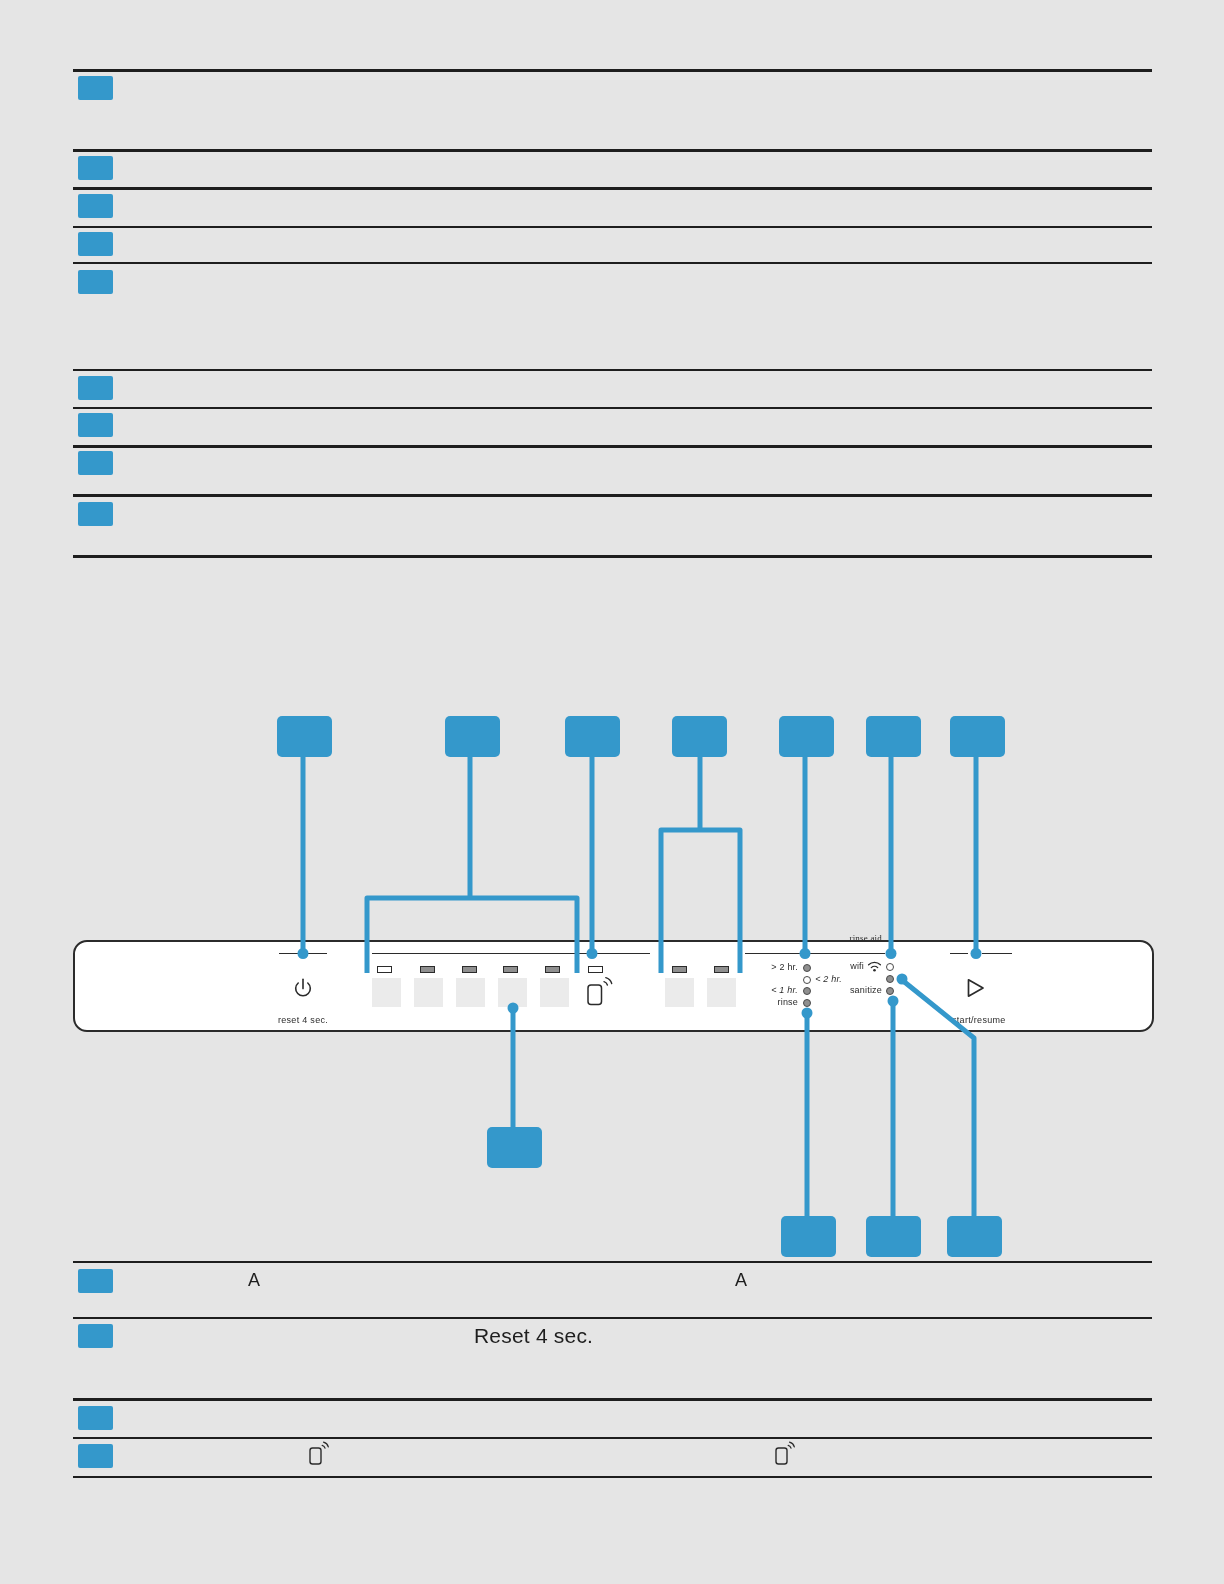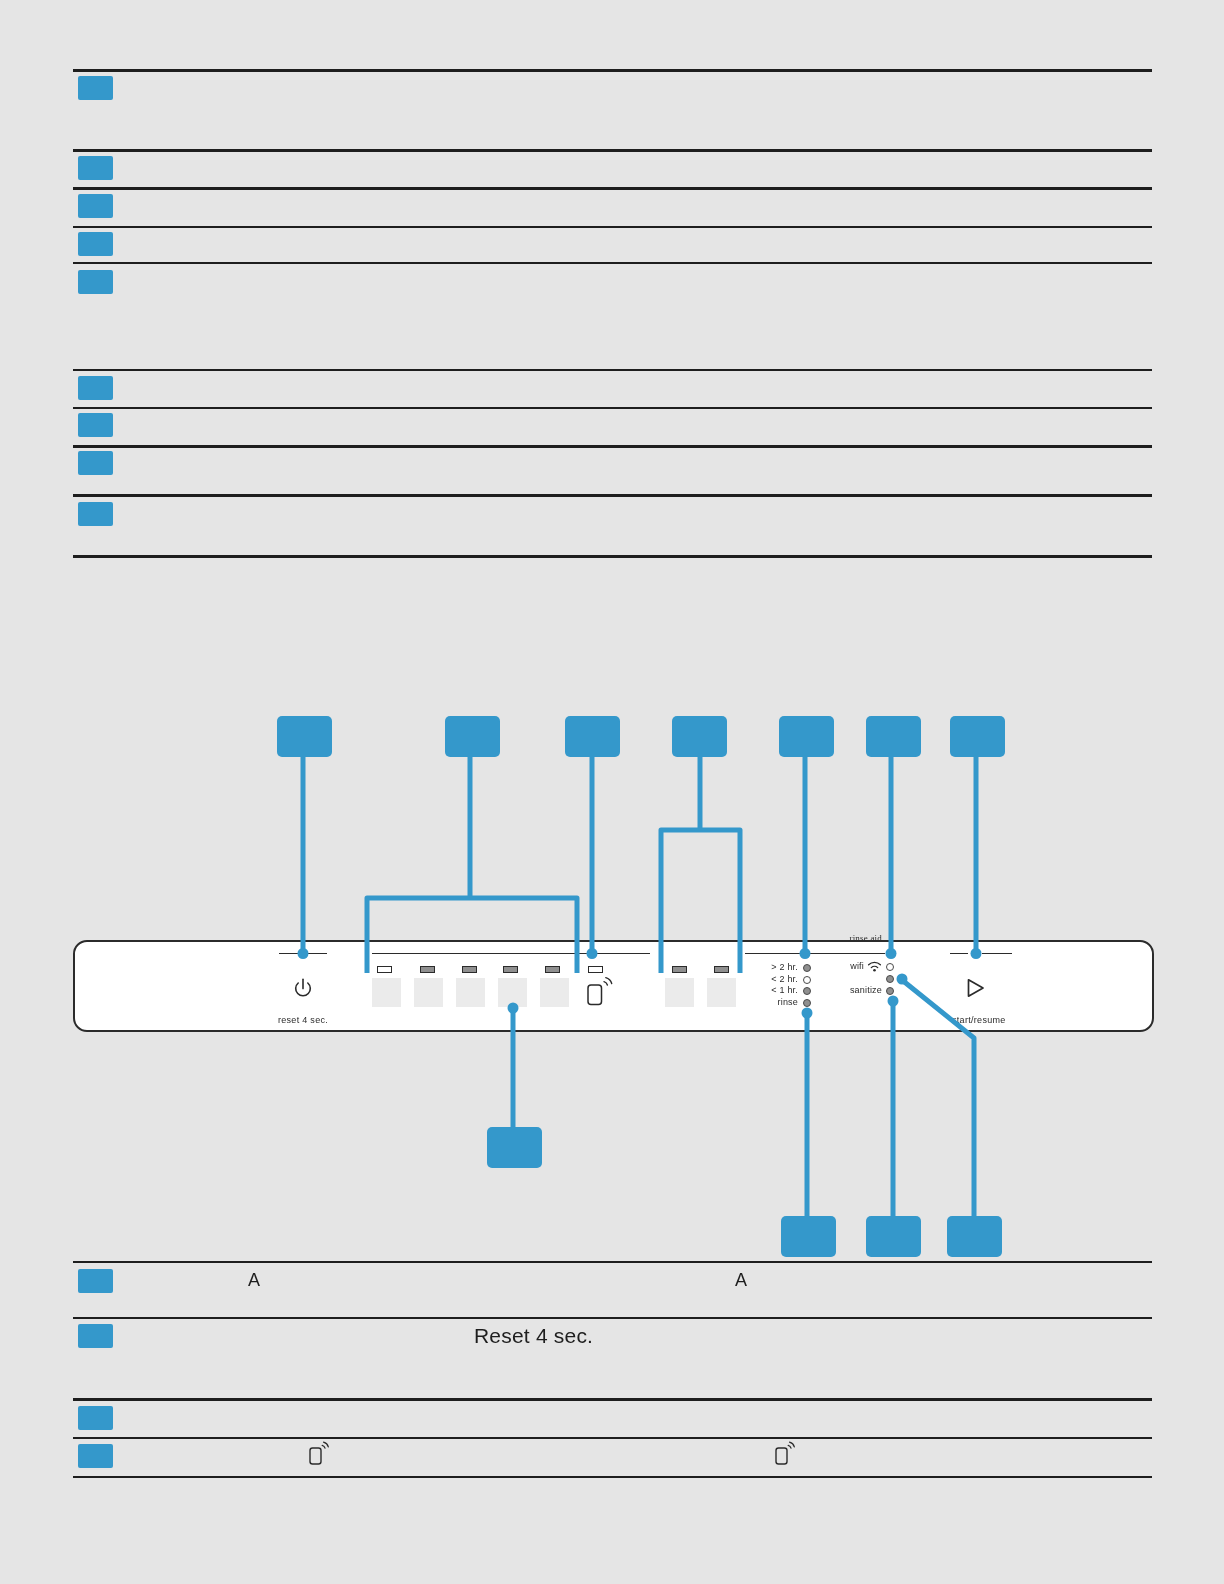--- a/index.html
+++ b/index.html
@@ -87,23 +87,23 @@
       <div class="ledrect" style="left: 714px; top: 966px; background: rgb(143, 143, 143);"></div>
       <div class="pbtn" style="left: 372px; top: 978px;"></div>
       <div class="pbtn" style="left: 414px; top: 978px;"></div>
       <div class="pbtn" style="left: 456px; top: 978px;"></div>
       <div class="pbtn" style="left: 498px; top: 978px;"></div>
       <div class="pbtn" style="left: 540px; top: 978px;"></div>
       <div class="pbtn" style="left: 665px; top: 978px;"></div>
       <div class="pbtn" style="left: 707px; top: 978px;"></div>
       <div class="statlabel" style="left: 730px; width: 68px; top: 962px;">&gt; 2 hr.</div>
       <div class="led filled" style="left: 802.8px; top: 964px;"></div>
-      <div class="statlabel" style="left: 730px; width: 68px; top: 973.5px;">&lt; 2 hr.</div>
+      <div class="statlabel" style="left: 774px; width: 68px; top: 973.5px; font-style: italic;">&lt; 2 hr.</div>
       <div class="led hollow" style="left: 802.8px; top: 975.5px;"></div>
-      <div class="statlabel" style="left: 730px; width: 68px; top: 985px;">&lt; 1 hr.</div>
+      <div class="statlabel" style="left: 730px; width: 68px; top: 985px; font-style: italic;">&lt; 1 hr.</div>
       <div class="led filled" style="left: 802.8px; top: 987px;"></div>
       <div class="statlabel" style="left: 730px; width: 68px; top: 996.5px;">rinse</div>
       <div class="led filled" style="left: 802.8px; top: 998.5px;"></div>
       <div class="statlabel" style="left: 794px; width: 70px; top: 961px;">wifi</div>
       <div class="led hollow" style="left: 886.2px; top: 963px;"></div>
       <div class="statlabel" style="left: 794px; width: 88px; top: 933px; font-family: Liberation Serif, serif;">rinse aid</div>
       <div class="led filled" style="left: 886.2px; top: 975px;"></div>
       <div class="statlabel" style="left: 794px; width: 88px; top: 985px;">sanitize</div>
       <div class="led filled" style="left: 886.2px; top: 987px;"></div>
     </div>

